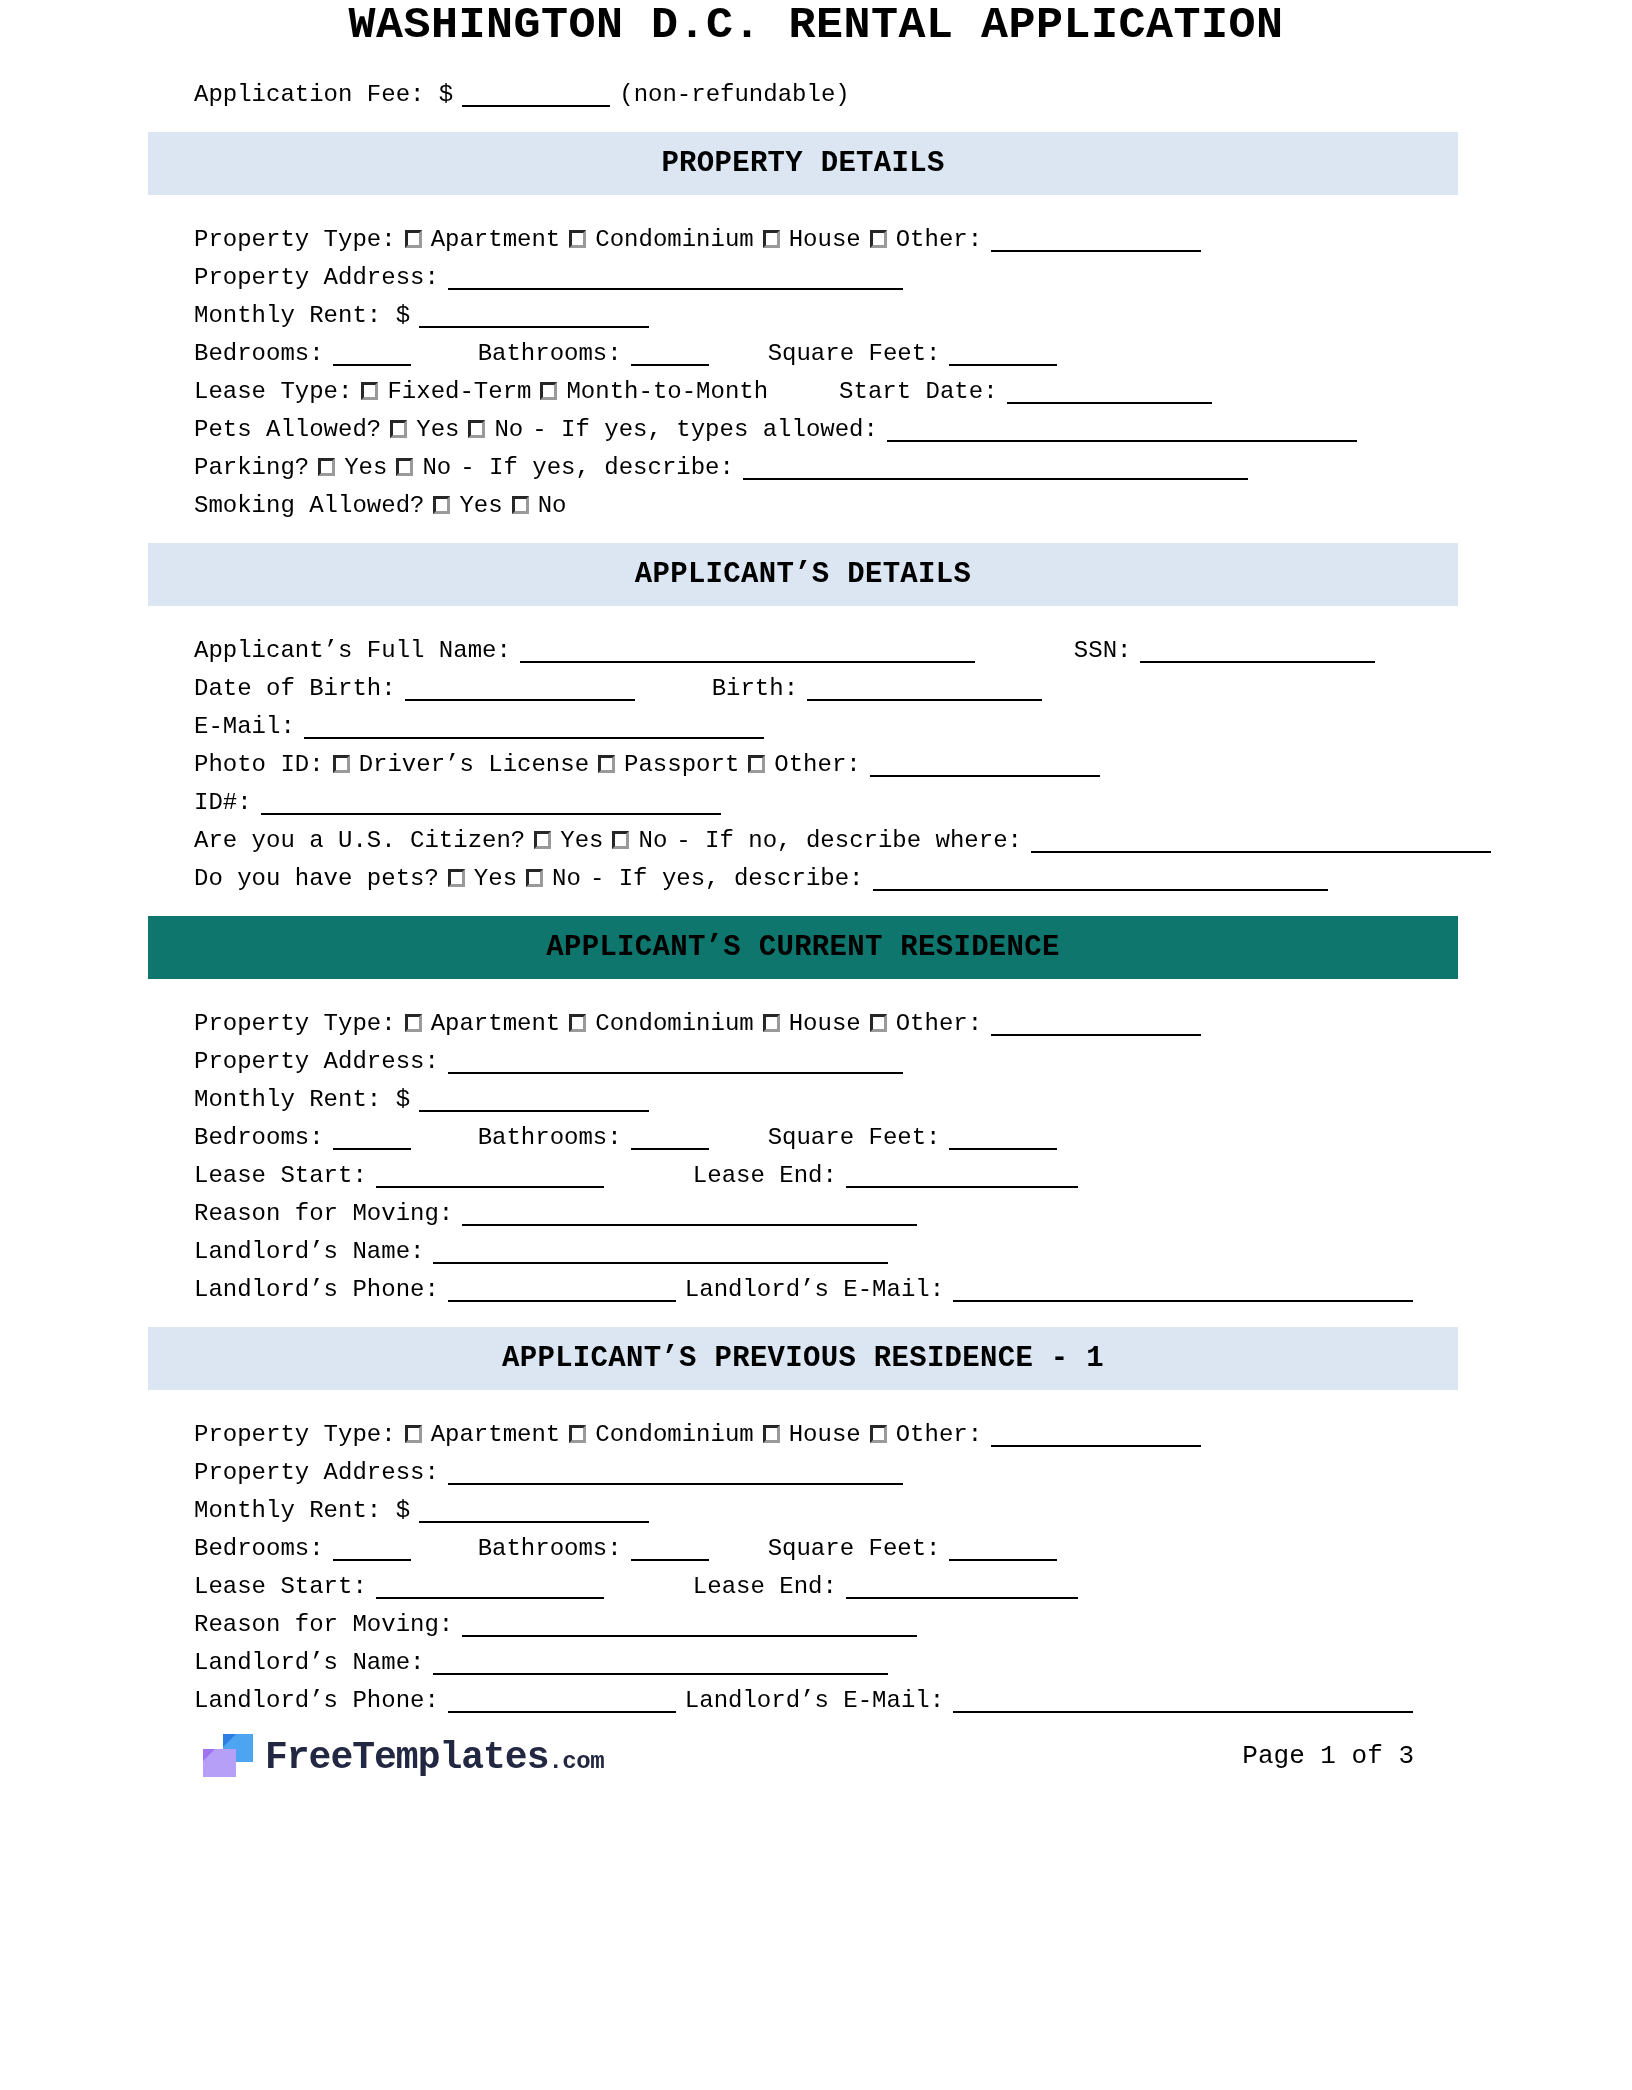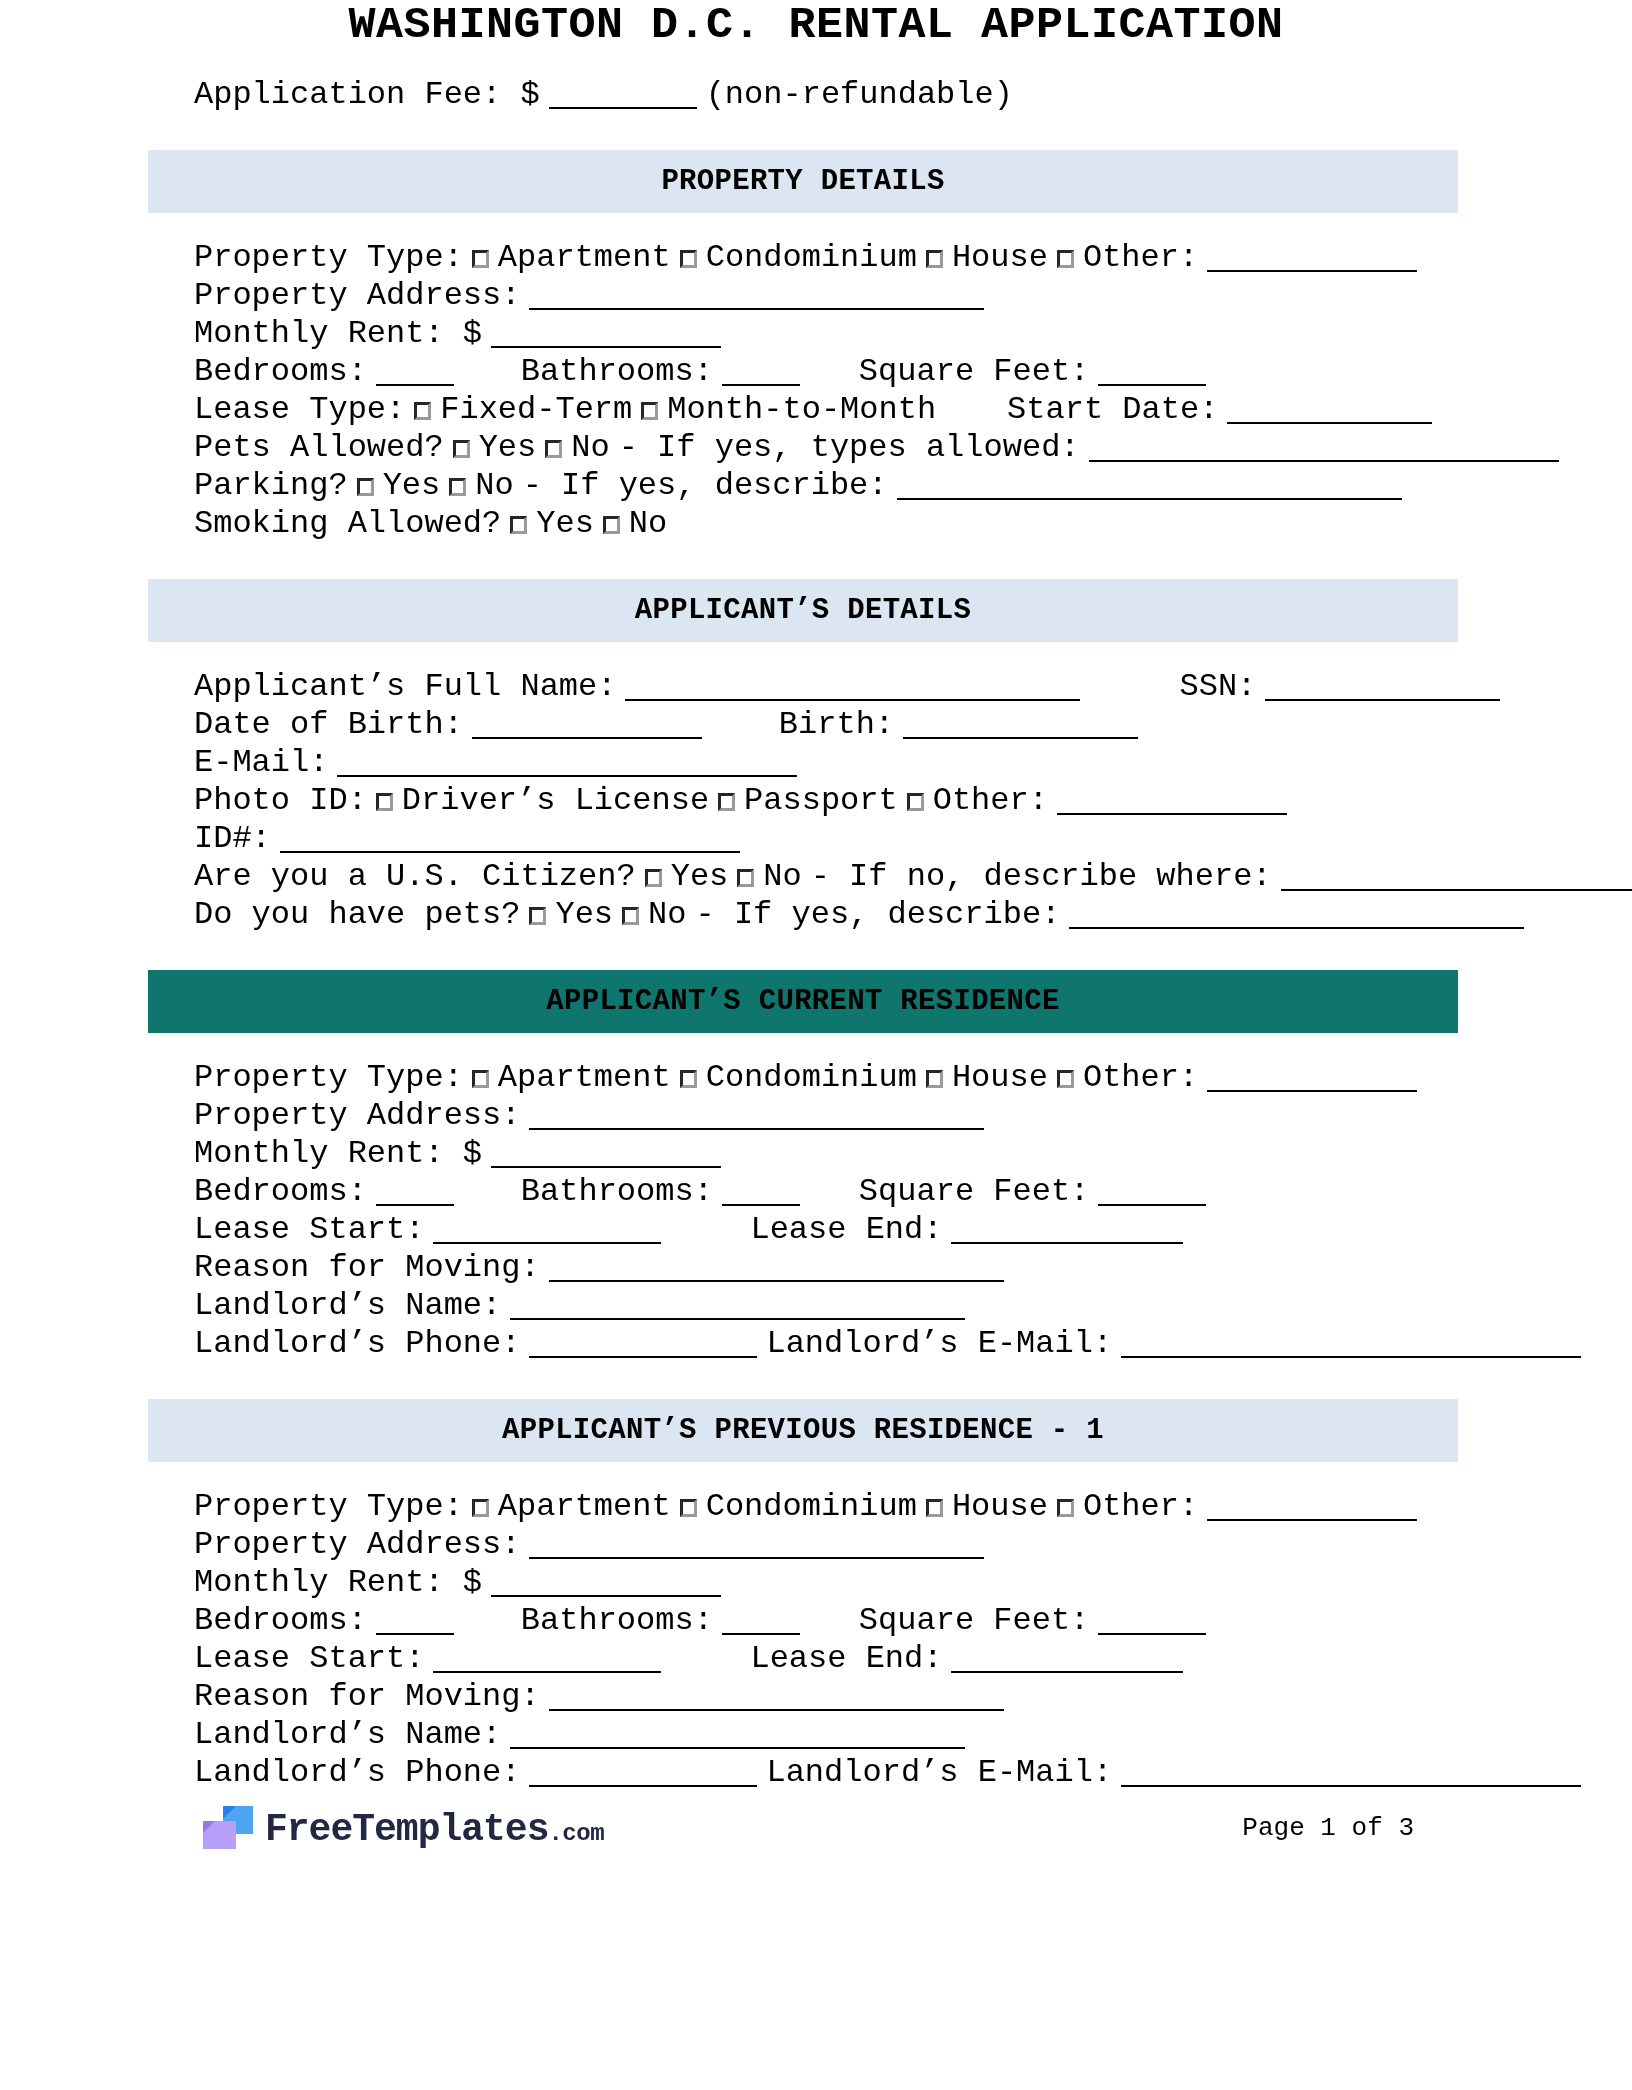--- a/index.html
+++ b/index.html
@@ -2,30 +2,30 @@
 <html><head>
 <meta charset="utf-8">
 <style>
   html,body{margin:0;padding:0;}
   body{width:1632px;height:2090px;background:#ffffff;overflow:hidden;}
   .page{position:relative;width:1632px;height:1542px;background:#ffffff;
         font-family:Liberation Mono, monospace;color:#000;box-sizing:border-box;}
   .doc-title{margin:0;text-align:center;font-size:45px;font-weight:bold;line-height:52px;letter-spacing:.5px;}
   .content{width:1310px;margin-left:148px;}
   #fee-row{margin:24px 0 0 46px;}
-  .row{font-size:32px;line-height:38px;white-space:nowrap;}
+  .row{font-size:24px;line-height:38px;white-space:nowrap;}
   .seg{margin-right:9px;}
   .lbl{display:inline;}
   .blank{display:inline-block;height:20px;border-bottom:2px solid #000;vertical-align:-6px;}
   .gap{display:inline-block;height:1px;}
   .cbopt{display:inline;}
   .cbx{display:inline-block;width:11px;height:12px;background:#fff;border-style:solid;border-width:3px;
        border-color:#262626 #9a9a9a #9a9a9a #262626;margin-right:9px;vertical-align:-2px;}
   .cblab{display:inline;}
-  .section{margin-top:36px;}
+  .section{margin-top:18px;}
   .band{height:63px;display:flex;align-items:center;justify-content:center;
         font-size:29px;font-weight:bold;letter-spacing:.3px;}
   .sec-body{padding:26px 0 0 46px;}
   .footer{display:flex;justify-content:space-between;align-items:flex-start;margin-top:14px;padding:0 44px 0 55px;gap:20px;}
   .logo{display:flex;align-items:center;}
   .logo-icon{position:relative;display:inline-block;width:52px;height:46px;margin-right:10px;}
   .li-b{position:absolute;left:20px;top:0;width:30px;height:28px;}
   .li-bf{position:absolute;left:20px;top:0;width:0;height:0;border-top:13px solid transparent;border-right:13px solid transparent;}
   .li-p{position:absolute;left:0;top:15px;width:33px;height:28px;}
   .li-pf{position:absolute;left:0;top:15px;width:0;height:0;border-top:12px solid transparent;border-right:12px solid transparent;}

